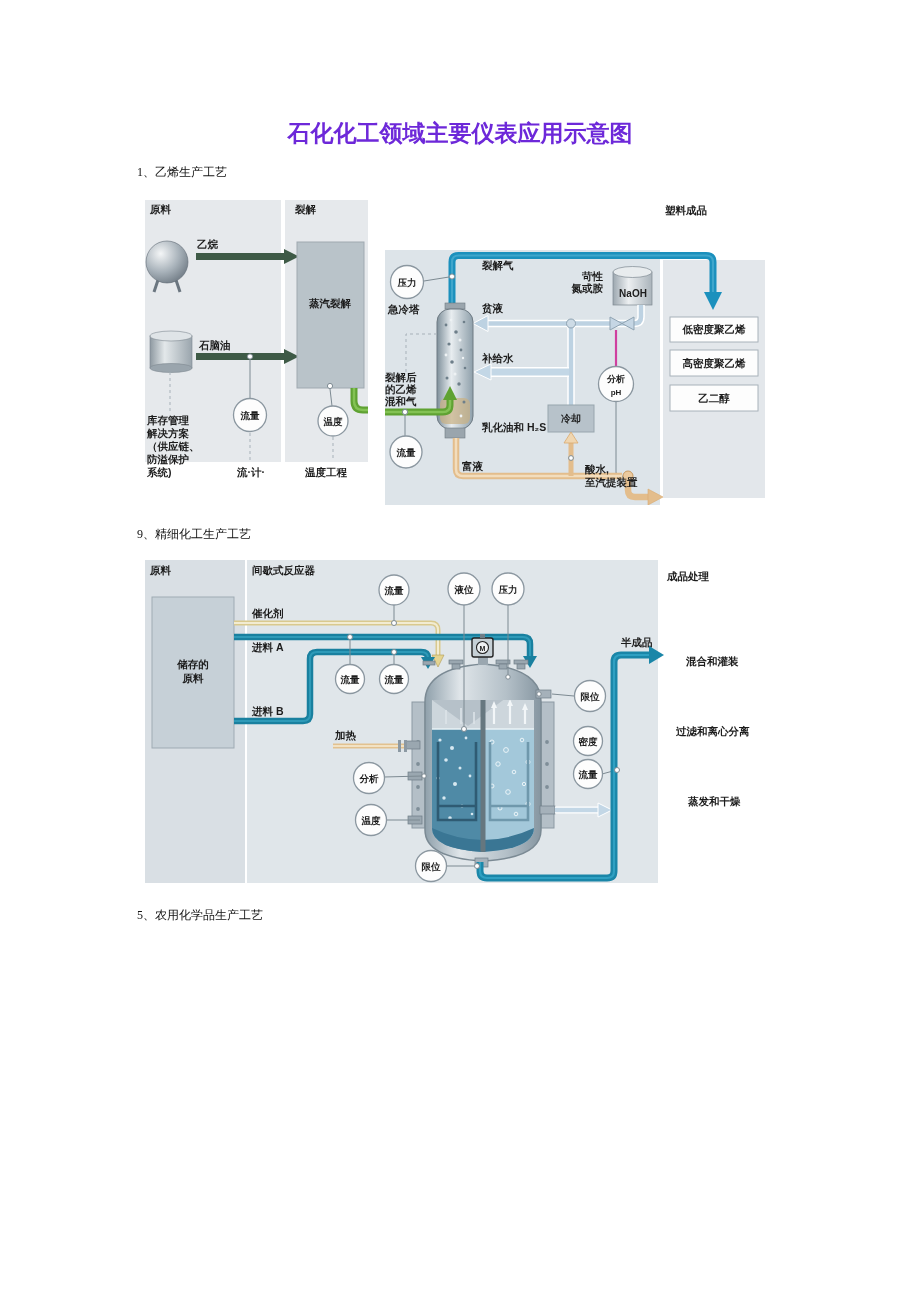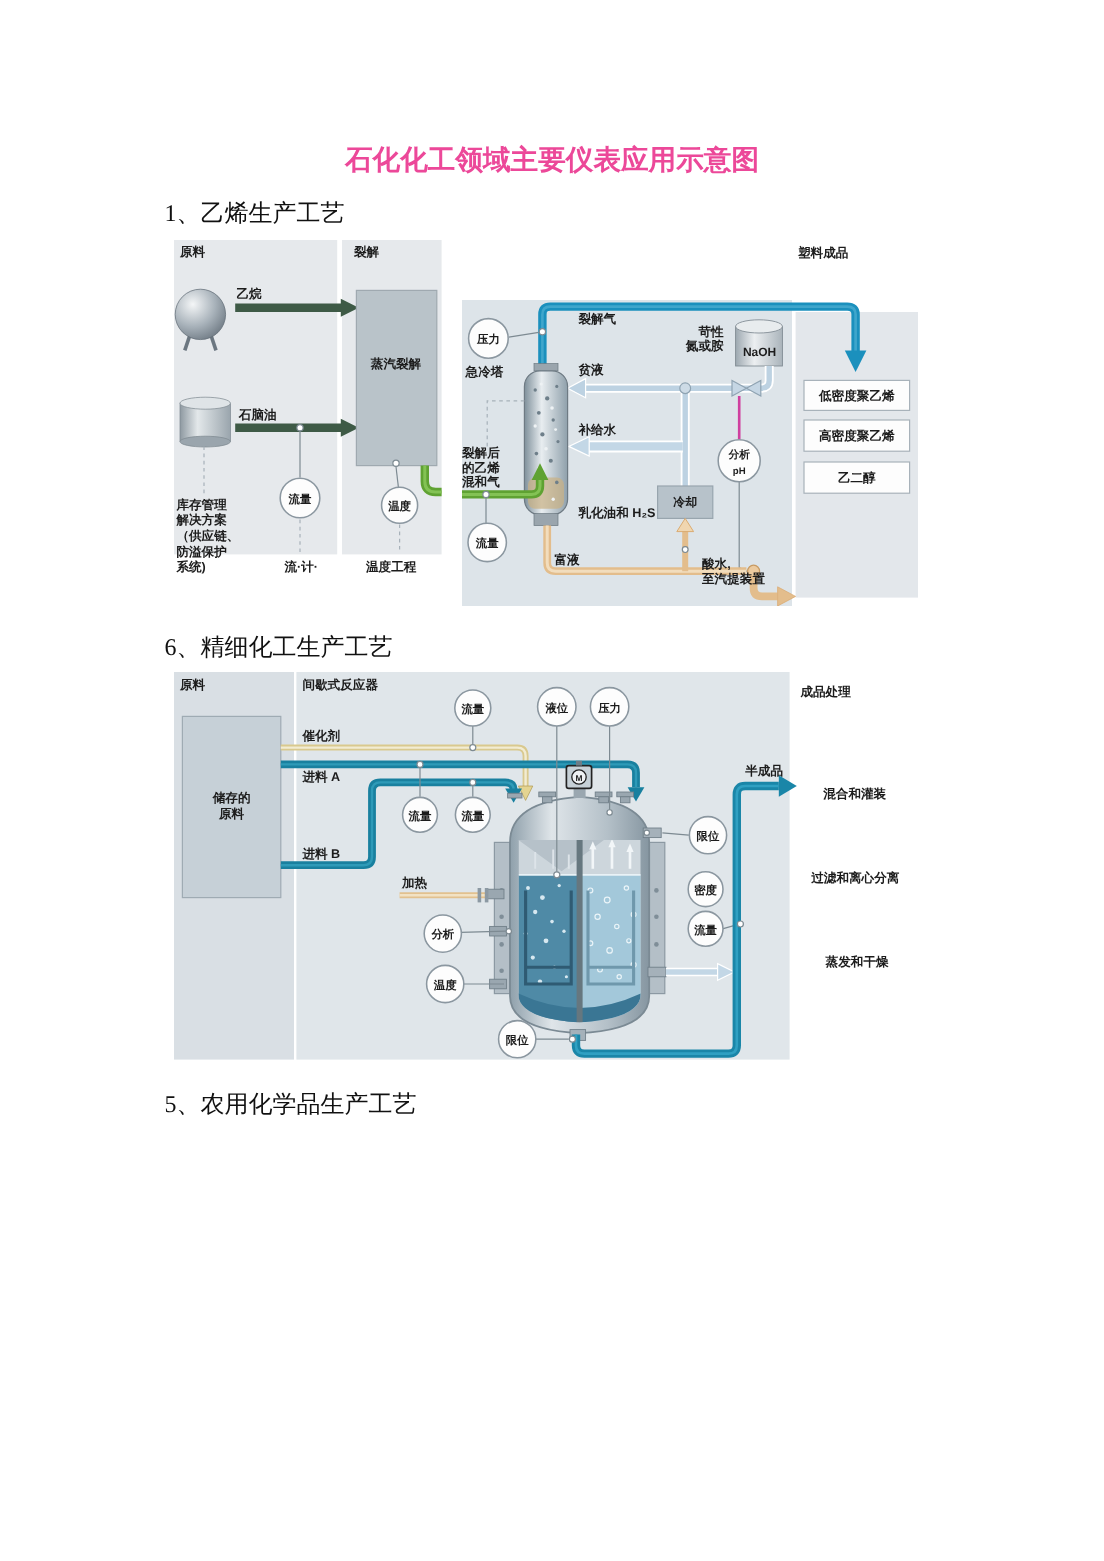--- a/index.html
+++ b/index.html
@@ -1,37 +1,37 @@
 <!DOCTYPE html>
 <html><head>
 <meta charset="utf-8">
 <style>
   html,body{margin:0;padding:0;}
   body{width:920px;height:1301px;position:relative;background:#ffffff;
        font-family:"Liberation Sans",sans-serif;overflow:hidden;}
   .doc-title{position:absolute;top:118px;left:0;width:920px;text-align:center;
-       font-family:"Liberation Serif",serif;font-size:23px;font-weight:600;color:#ec4899;}
+       font-family:"Liberation Serif",serif;font-size:23px;font-weight:600;color:#6d28d9;}
   .sec{position:absolute;left:137px;font-family:"Liberation Serif",serif;
-       font-size:20px;color:#111;}
+       font-size:12px;color:#111;}
   svg{position:absolute;}
   svg text{font-family:"Liberation Sans",sans-serif;fill:#1c1c1c;}
   .lbl{font-weight:bold;font-size:10.5px;}
   .gauge circle{fill:#fdfdfd;stroke:#8b97a0;stroke-width:1.3;}
   .gauge text{font-weight:bold;font-size:9.5px;text-anchor:middle;}
   .thin{stroke:#7d8a92;stroke-width:1;fill:none;}
   .dot{fill:#ffffff;stroke:#7d8a92;stroke-width:1;}
   .dash{stroke:#a7b1b9;stroke-width:1;stroke-dasharray:3,3;fill:none;}
   .boxlbl{font-weight:bold;font-size:10.5px;text-anchor:middle;}
 </style>
 </head>
 <body>
 
 <div class="doc-title">石化化工领域主要仪表应用示意图</div>
 <div class="sec" style="top:164px;">1、乙烯生产工艺</div>
-<div class="sec" style="top:526px;">6、精细化工生产工艺</div>
+<div class="sec" style="top:526px;">9、精细化工生产工艺</div>
 <div class="sec" style="top:907px;">5、农用化学品生产工艺</div>
 
 <svg style="left:140px;top:195px;" width="665" height="310" viewBox="140 195 665 310">
   <defs>
     <radialGradient id="g_sph" cx="35%" cy="30%" r="80%">
       <stop offset="0%" stop-color="#f4f6f7"></stop>
         <stop offset="55%" stop-color="#a8b2ba"></stop>
         <stop offset="100%" stop-color="#6b7680"></stop>
     </radialGradient>
     <linearGradient id="g_cyl" x1="0" y1="0" x2="1" y2="0">

